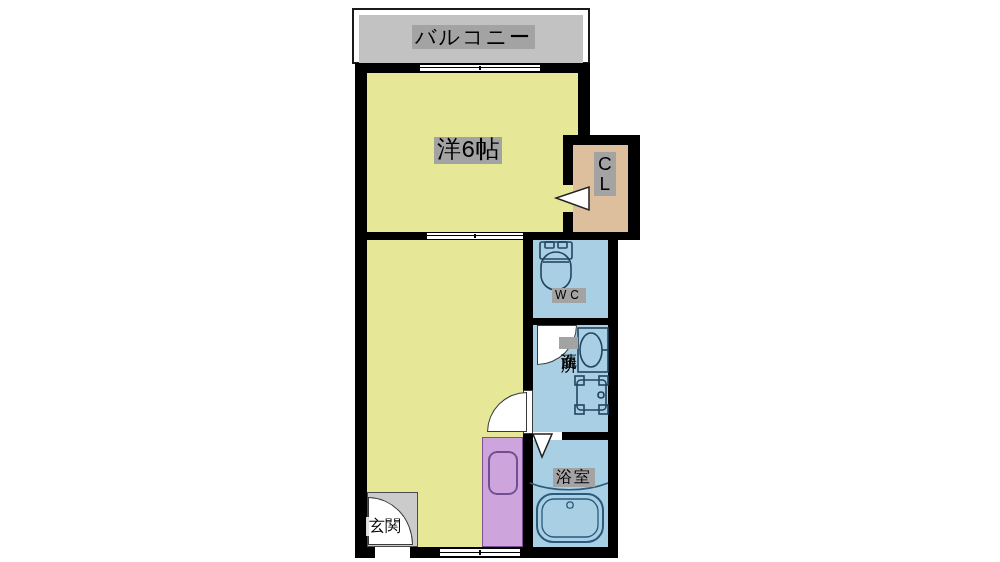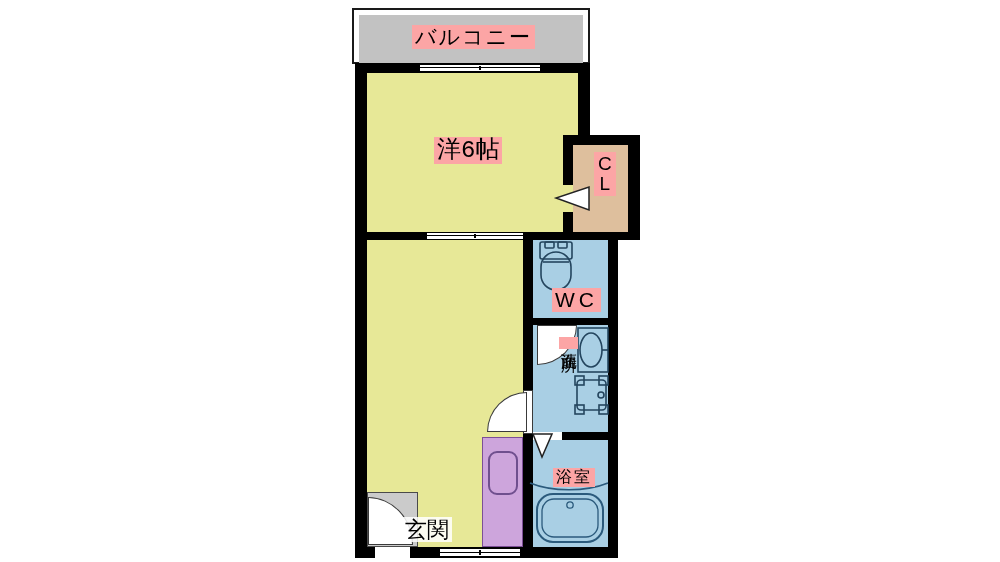--- a/index.html
+++ b/index.html
@@ -1,20 +1,20 @@
 <!DOCTYPE html>
 <html><head>
 <meta charset="utf-8">
 <style>
   html,body{margin:0;padding:0;background:#fff;}
   #stage{position:relative;width:1000px;height:562px;background:#ffffff;overflow:hidden;
          font-family:"Liberation Sans","DejaVu Sans",sans-serif;}
   .wall{position:absolute;background:#000;}
   .fill{position:absolute;}
-  .label{position:absolute;background:#fca5a5;color:#000;white-space:nowrap;
+  .label{position:absolute;background:#a3a3a3;color:#000;white-space:nowrap;
          line-height:1.05;padding:1px 3px;}
   .window{position:absolute;background:#fff;border-top:2px solid #000;border-bottom:2px solid #000;box-sizing:border-box;}
   .window .mid{position:absolute;left:0;right:0;top:50%;height:1px;background:#000;margin-top:-1px;}
   .window .tick{position:absolute;left:50%;top:10%;bottom:10%;width:2px;background:#000;margin-left:-1px;}
   .arc{position:absolute;background:#fff;border:1.5px solid #3a3a3a;box-sizing:border-box;}
   .leaf{position:absolute;background:#fff;border:1px solid #3a3a3a;box-sizing:border-box;}
   .outlined{box-sizing:border-box;}
   svg{position:absolute;left:0;top:0;}
 </style>
 </head>
@@ -120,21 +120,21 @@
   <div class="label" style="left:412px;top:25px;font-size:21px;letter-spacing:2px;">バルコニー</div>
 
   <div class="label" style="left:434px;top:137px;font-size:24px;font-family:Liberation Mono, monospace;">洋6帖</div>
 
   <div class="label" style="left:594px;top:152px;font-size:19px;text-align:center;padding:2px 4px;">
     <div>C</div>
     <div>L</div>
   </div>
 
 
-  <div class="label" style="left:552px;top:288px;font-size:21px;letter-spacing:4px;">WC</div>
+  <div class="label" style="left:552px;top:288px;font-size:12px;letter-spacing:4px;">WC</div>
 
   <div class="label" style="left:559px;top:337px;font-size:16px;writing-mode:vertical-rl;letter-spacing:2px;padding:3px 1px;">洗面所</div>
 
   <div class="label" style="left:553px;top:468px;font-size:16px;letter-spacing:2px;">浴室</div>
 
-  <div class="label" style="left:366px;top:517px;font-size:22px;background:rgba(255,255,255,0.85);margin-left:36px;">玄関</div>
+  <div class="label" style="left:366px;top:517px;font-size:16px;background:rgba(255,255,255,0.85);">玄関</div>
 
 </div>
 
 </body></html>

